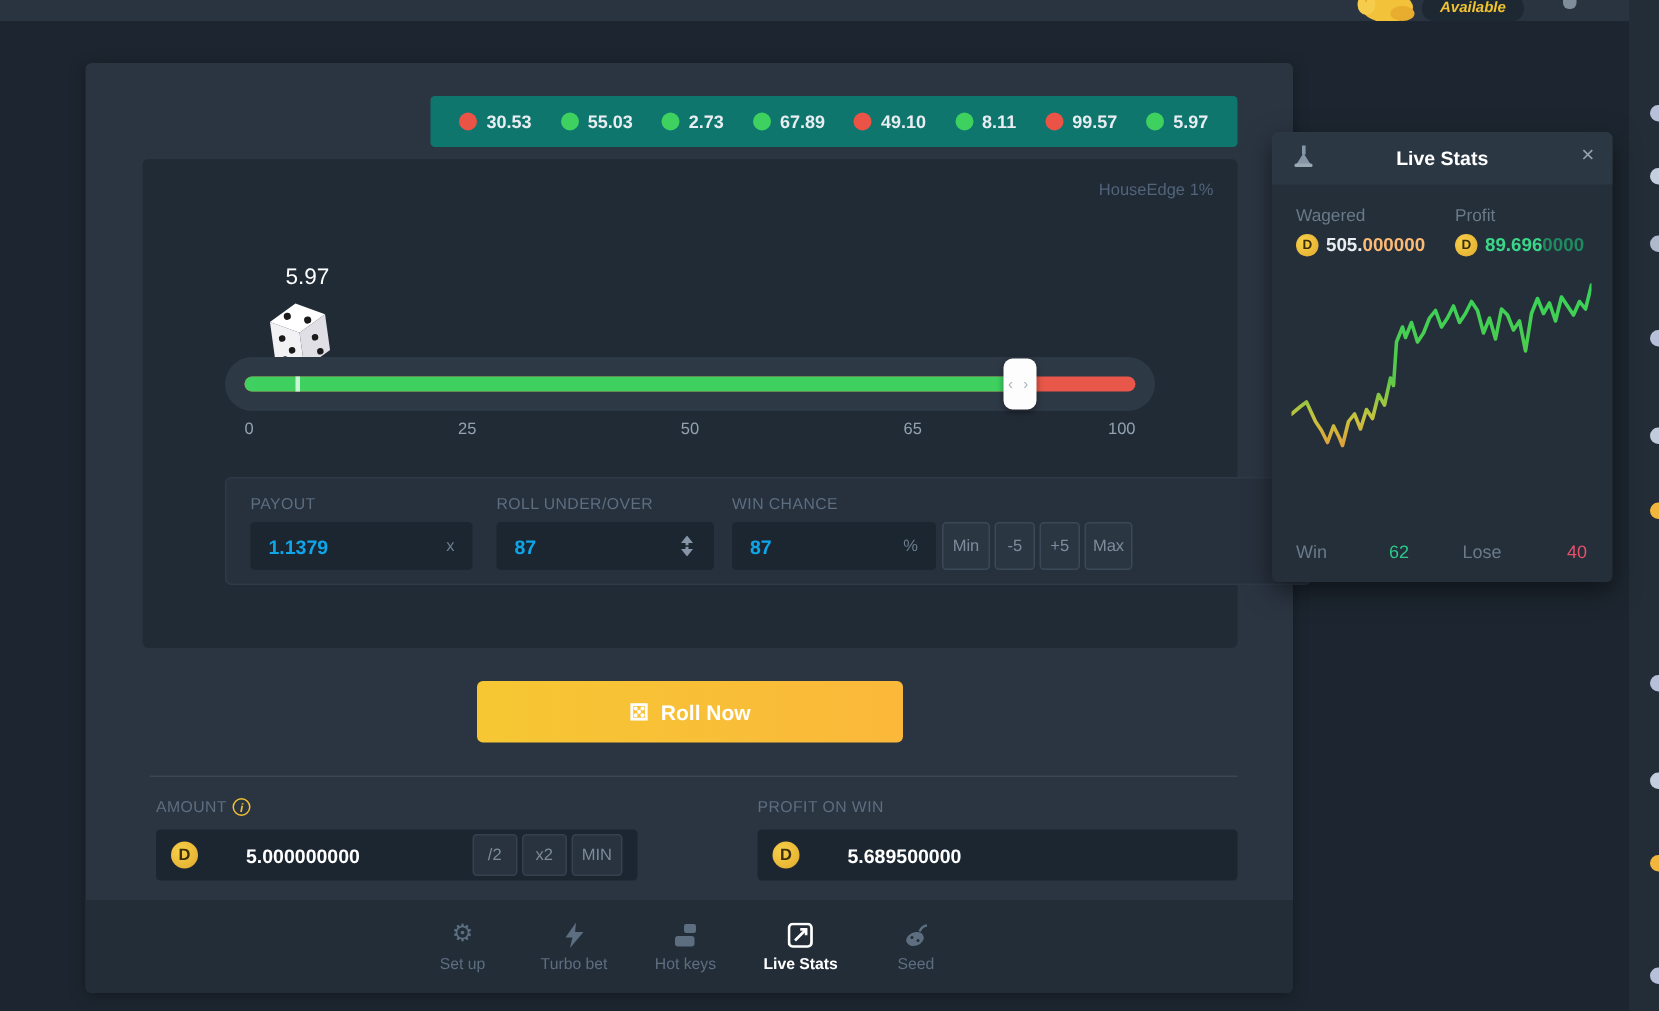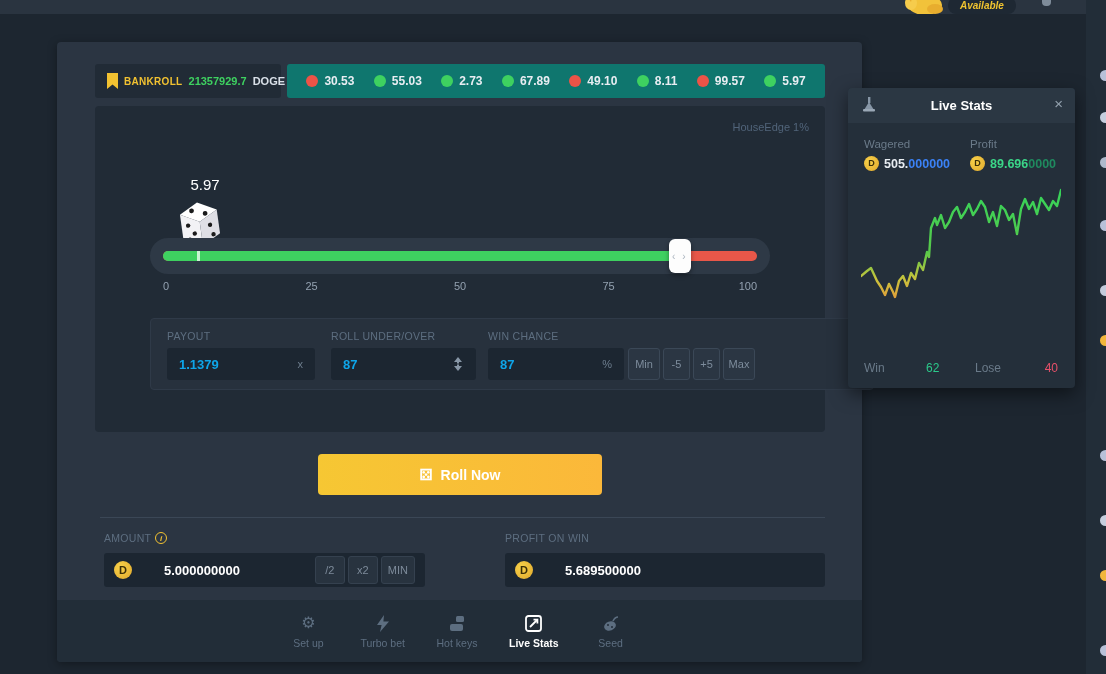--- a/index.html
+++ b/index.html
@@ -80,21 +80,21 @@
   
   .livestats { position:absolute; left:848px; top:88px; width:227px; height:300px; background:#242f3a; border-radius:4px; box-shadow:0 6px 18px rgba(0,0,0,.5); }
   .ls-header { position:absolute; left:0; top:0; width:100%; height:35px; background:#2b3743; border-radius:4px 4px 0 0; }
   .ls-title { position:absolute; width:100%; top:10px; text-align:center; color:#fff; font-size:13px; font-weight:bold; }
   .ls-broom { position:absolute; left:13px; top:8px; cursor:pointer; }
   .ls-close { position:absolute; right:12px; top:7px; color:#93a1ae; font-size:15px; cursor:pointer; }
   .ls-col-label { position:absolute; color:#6a7a89; font-size:11.5px; }
   .ls-val { position:absolute; display:flex; align-items:center; gap:5px; }
   .ls-coin { width:15px; height:15px; border-radius:50%; background:radial-gradient(circle at 35% 35%,#f8d14a,#e0a92c); color:#3c2f07; font-size:9px; font-weight:bold; display:flex; align-items:center; justify-content:center; }
   .ls-main { font-size:12.5px; font-weight:bold; color:#e8edf2; }
-  .ls-dim { font-size:12.5px; font-weight:bold; color:#3b82f6; }
+  .ls-dim { font-size:12.5px; font-weight:bold; color:#fdba74; }
   .ls-main.profit { color:#3bd688; }
   .ls-dim.profit { color:#1f8a5f; }
   .ls-chart { position:absolute; left:13px; top:92px; }
   .ls-win-label { position:absolute; left:16px; bottom:13px; color:#6a7a89; font-size:12px; }
   .ls-win-val { position:absolute; left:78px; bottom:13px; color:#2bc98a; font-size:12px; }
   .ls-lose-label { position:absolute; left:127px; bottom:13px; color:#6a7a89; font-size:12px; }
   .ls-lose-val { position:absolute; right:17px; bottom:13px; color:#e8506a; font-size:12px; }
 </style>
 </head>
 <body>
@@ -118,26 +118,20 @@
     <div class="chat-av" style="top: 285px; background: rgb(194, 203, 220);"></div>
     <div class="chat-av" style="top: 335px; background: rgb(242, 182, 60);"></div>
     <div class="chat-av" style="top: 450px; background: rgb(183, 192, 216);"></div>
     <div class="chat-av" style="top: 515px; background: rgb(197, 206, 222);"></div>
     <div class="chat-av" style="top: 570px; background: rgb(242, 182, 60);"></div>
     <div class="chat-av" style="top: 645px; background: rgb(183, 192, 216);"></div>
   </div>
 
 <div class="card">
 
-  <div class="bankroll-panel">
-    <span class="bookmark"></span>
-    <span class="bk-label">BANKROLL</span>
-    <span class="bk-amount">21357929.7</span>
-    <span class="bk-cur">DOGE</span>
-  </div>
 
   <div class="rolls-panel">
     <div class="roll-item">
         <span class="roll-dot lose"></span>
         <span class="roll-val">30.53</span>
       </div>
     <div class="roll-item">
         <span class="roll-dot win"></span>
         <span class="roll-val">55.03</span>
       </div>
@@ -190,21 +184,21 @@
       <div class="track">
         <div class="track-fill" id="sliderFill" style="width: 87%;"></div>
         <div class="track-notch" id="sliderNotch" style="left: calc(5.97% - 1px);"></div>
         <div class="handle" id="sliderHandle" style="left: 87%;">‹ ›</div>
       </div>
     </div>
     <div class="scale">
       <span style="left:0">0</span>
       <span style="left:25%">25</span>
       <span style="left:50%">50</span>
-      <span style="left:75%">75</span>
+      <span style="left:75%">65</span>
       <span style="left:100%">100</span>
     </div>
 
     <div class="inputs-panel">
       <span class="fld-label" style="left:16px">PAYOUT</span>
       <div class="fld-box" style="left:16px; width:148px">
         <span class="fld-val">1.1379</span>
         <span class="fld-suffix">x</span>
       </div>
 

